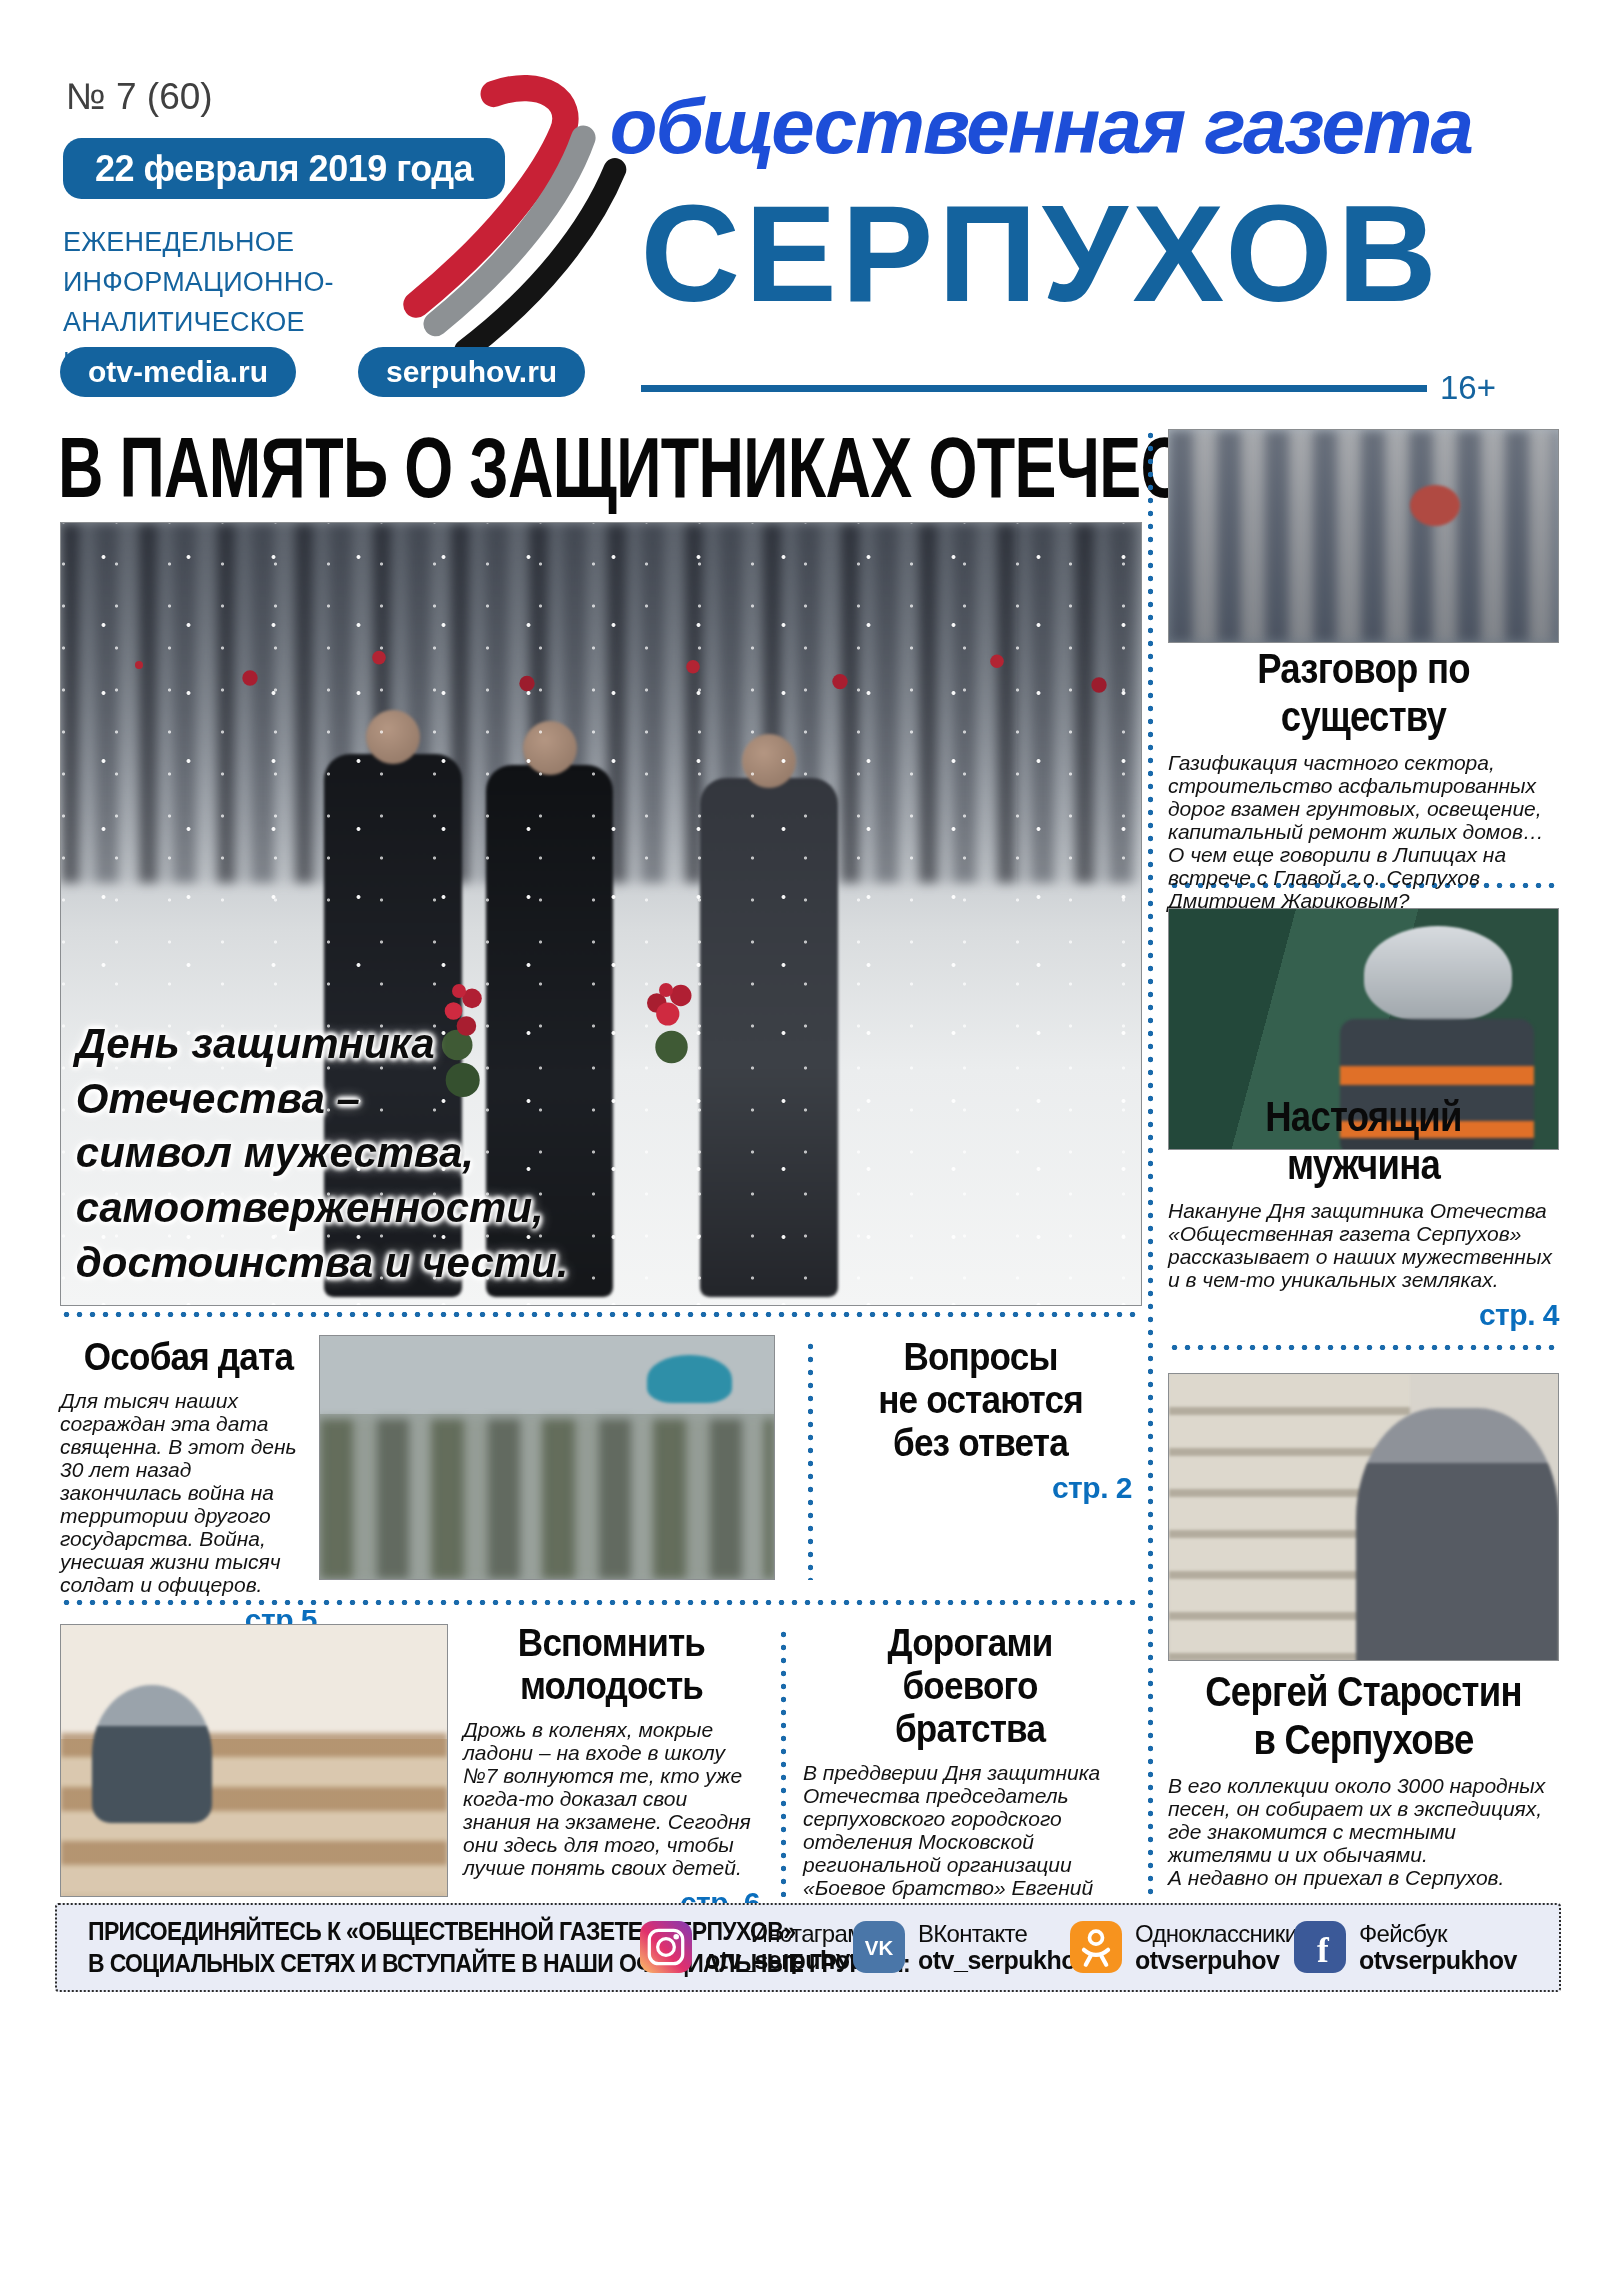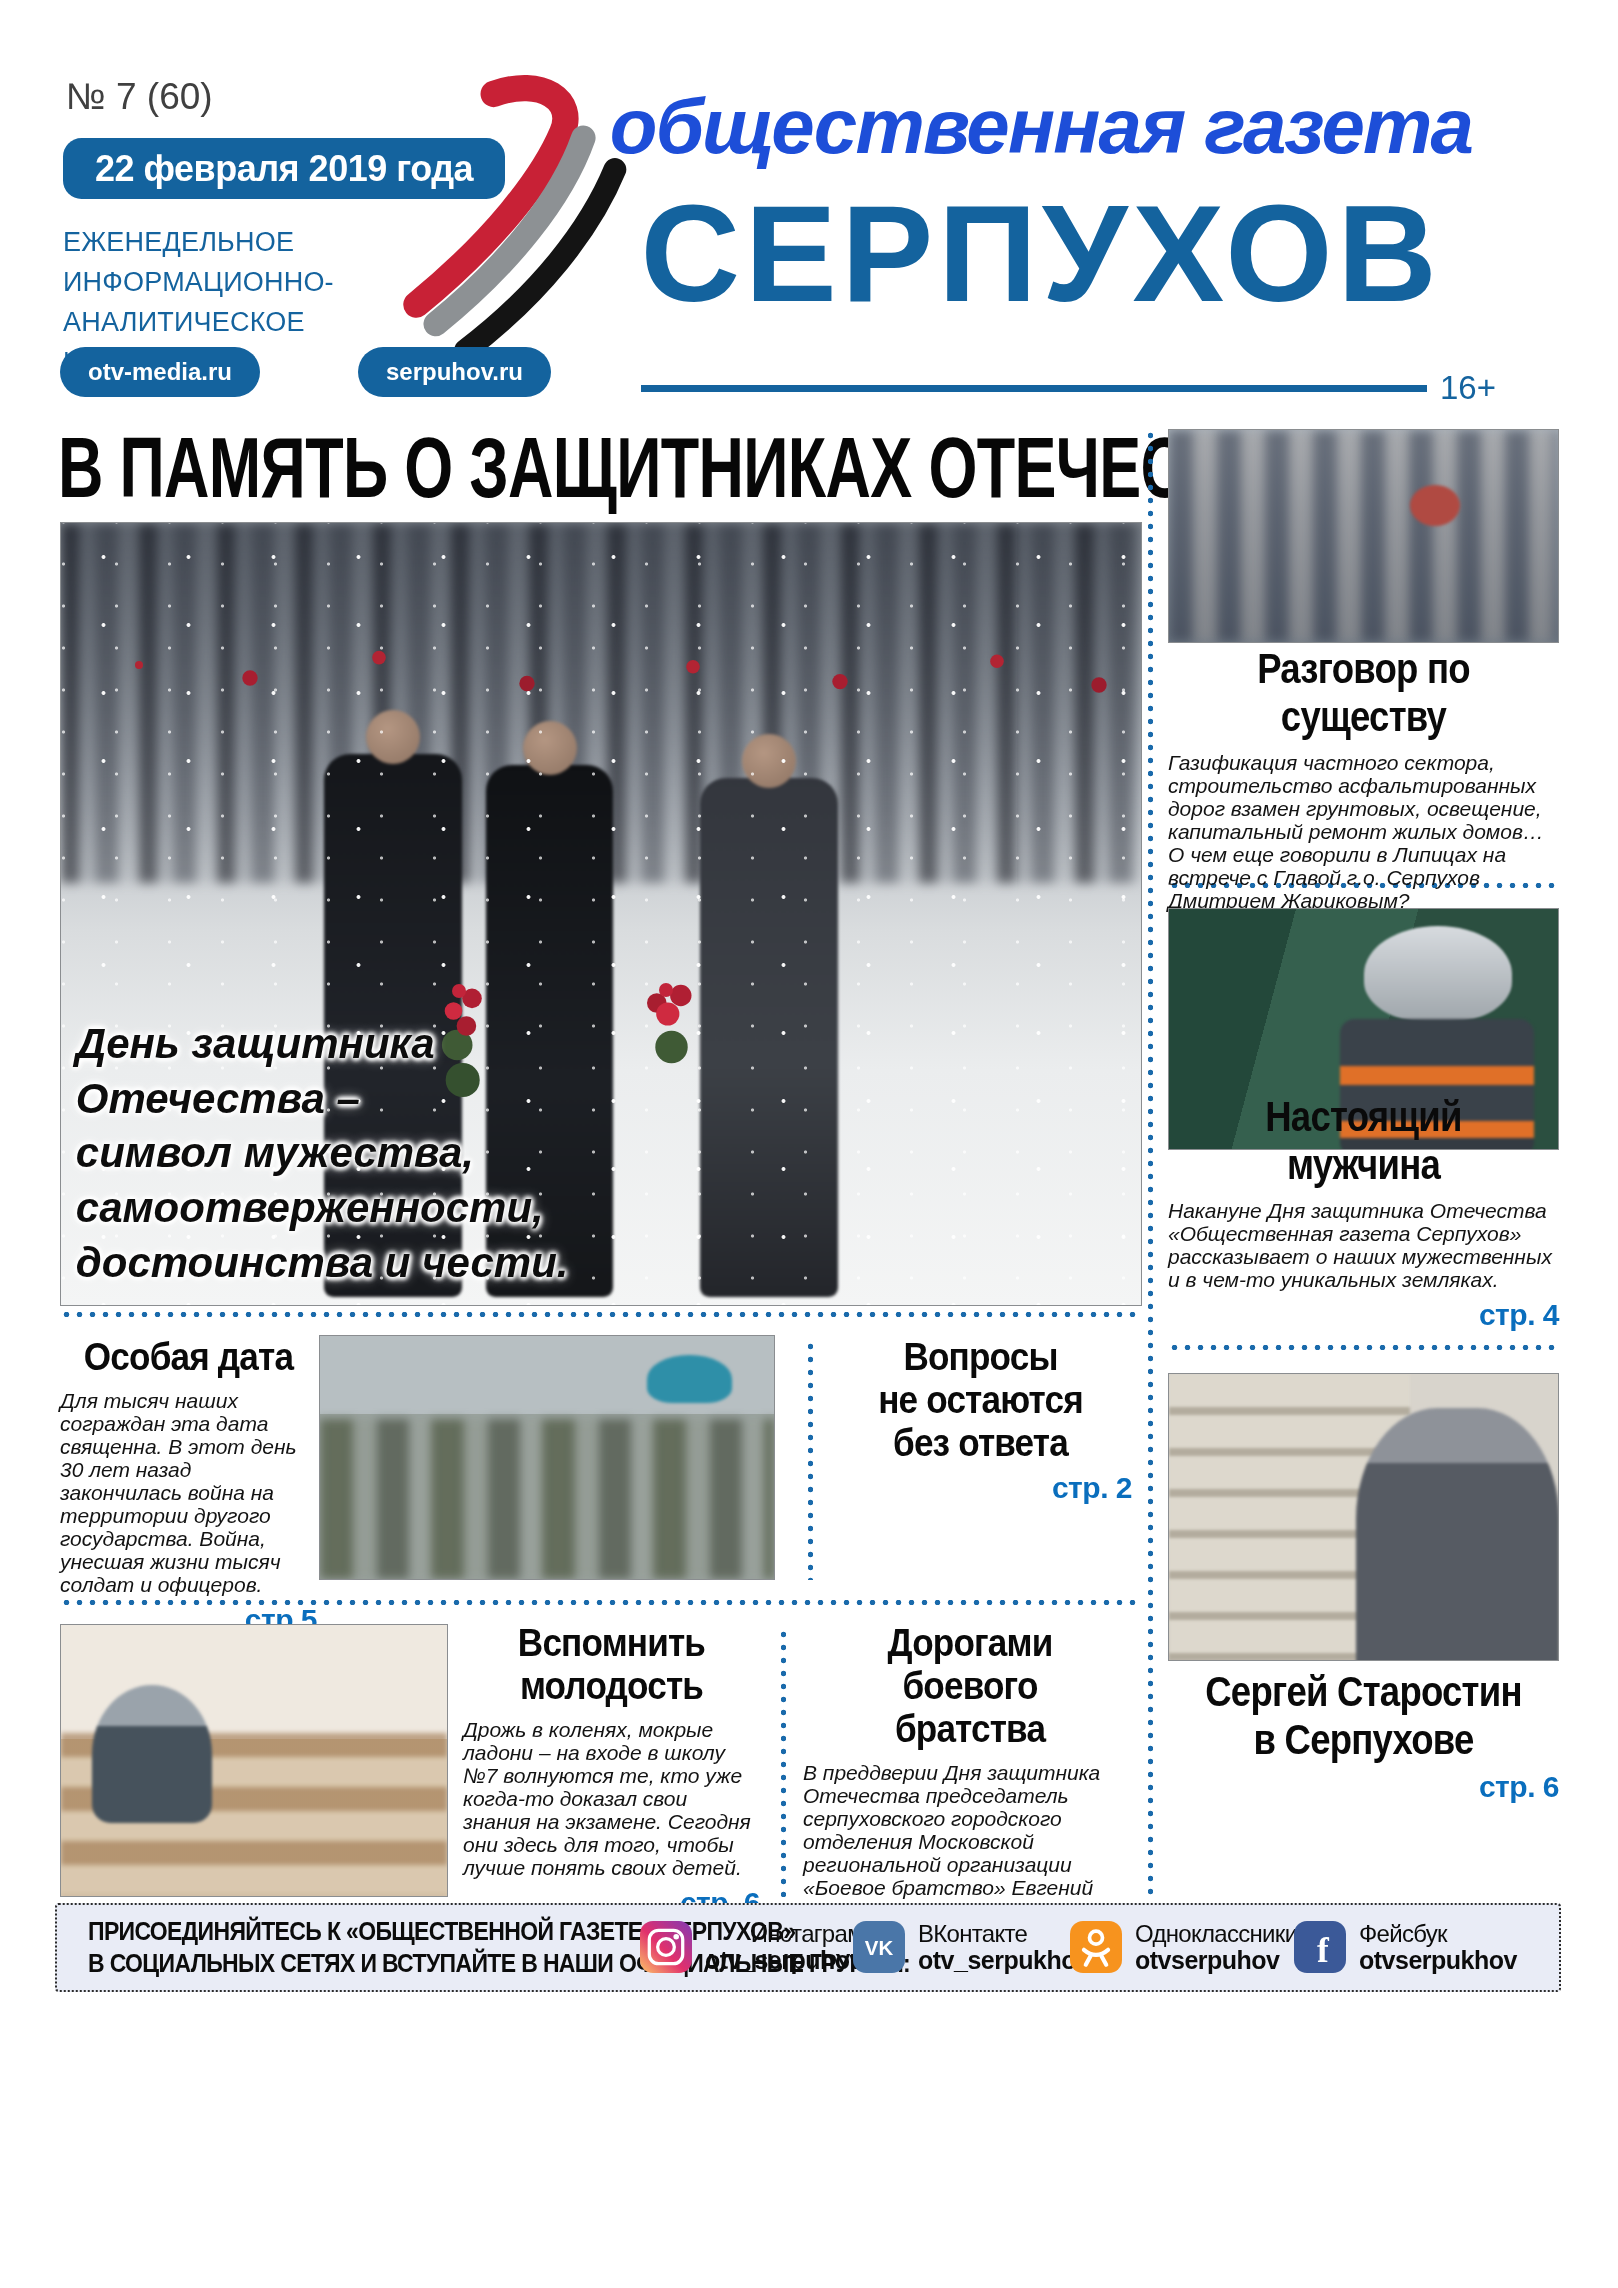--- a/index.html
+++ b/index.html
@@ -12,21 +12,21 @@
         background:#14639e;color:#fff;font-weight:bold;font-size:36px;border-radius:18.5px;
         padding:0 32px;letter-spacing:-0.5px;}
   .edition{position:absolute;left:63px;top:222px;font-size:27px;line-height:40px;
         color:#14639e;white-space:pre-line;letter-spacing:0.2px;}
   .swoosh{position:absolute;left:362px;top:72px;width:281px;height:295px;}
   .logo-top{position:absolute;left:605px;top:81px;width:872px;text-align:center;
         font-size:78px;font-style:italic;font-weight:bold;color:#1d4ed8;letter-spacing:-1.8px;}
   .logo-main{position:absolute;left:605px;top:174px;width:872px;text-align:center;
         font-size:138px;font-weight:bold;color:#14639e;letter-spacing:4.6px;}
   .url-badge{position:absolute;top:347px;height:50px;line-height:50px;background:#14639e;
-        color:#fff;font-weight:bold;font-size:24px;border-radius:25px;padding:0 28px;
+        color:#fff;font-weight:bold;font-size:30px;border-radius:25px;padding:0 28px;
         text-decoration:none;display:inline-block;}
   .u1{left:60px;} .u2{left:358px;}
   .mast-rule{position:absolute;left:641px;top:385px;width:786px;height:6.5px;background:#14639e;}
   .age{position:absolute;left:1440px;top:369px;font-size:33px;color:#14639e;}
 
   
   .headline{position:absolute;left:58px;top:423px;margin:0;font-size:85px;font-weight:bold;
         color:#070707;white-space:nowrap;letter-spacing:-0.9px;line-height:1.05;
         transform:scaleX(.74);transform-origin:left top;}
   .photo{position:absolute;border:0.9px solid #8a8d90;box-sizing:border-box;overflow:hidden;}
@@ -234,20 +234,22 @@
     <div class="s-title">Настоящий мужчина</div>
     <div class="t-body">Накануне Дня защитника Отечества «Общественная газета Серпухов» рассказывает о наших мужественных и в чем-то уникальных земляках.</div>
     <div class="page-ref">стр. 4</div>
   </div>
 
   <div class="photo photo-starostin"></div>
 
   <div class="block starostin">
     <div class="s-title">Сергей Старостин
 в Серпухове</div>
+    <div class="t-body">В его коллекции около 3000 народных песен, он собирает их в экспедициях, где знакомится с местными жителями и их обычаями.
+А недавно он приехал в Серпухов.</div>
     <div class="page-ref">стр. 6</div>
   </div>
 
   <div class="social-bar">
     <div class="join-text">ПРИСОЕДИНЯЙТЕСЬ К «ОБЩЕСТВЕННОЙ ГАЗЕТЕ - СЕРПУХОВ»
 В СОЦИАЛЬНЫХ СЕТЯХ И ВСТУПАЙТЕ В НАШИ ОФИЦИАЛЬНЫЕ ГРУППЫ:</div>
 
     <div class="soc soc-ig">
       <svg viewBox="0 0 56 56">
         <defs>

